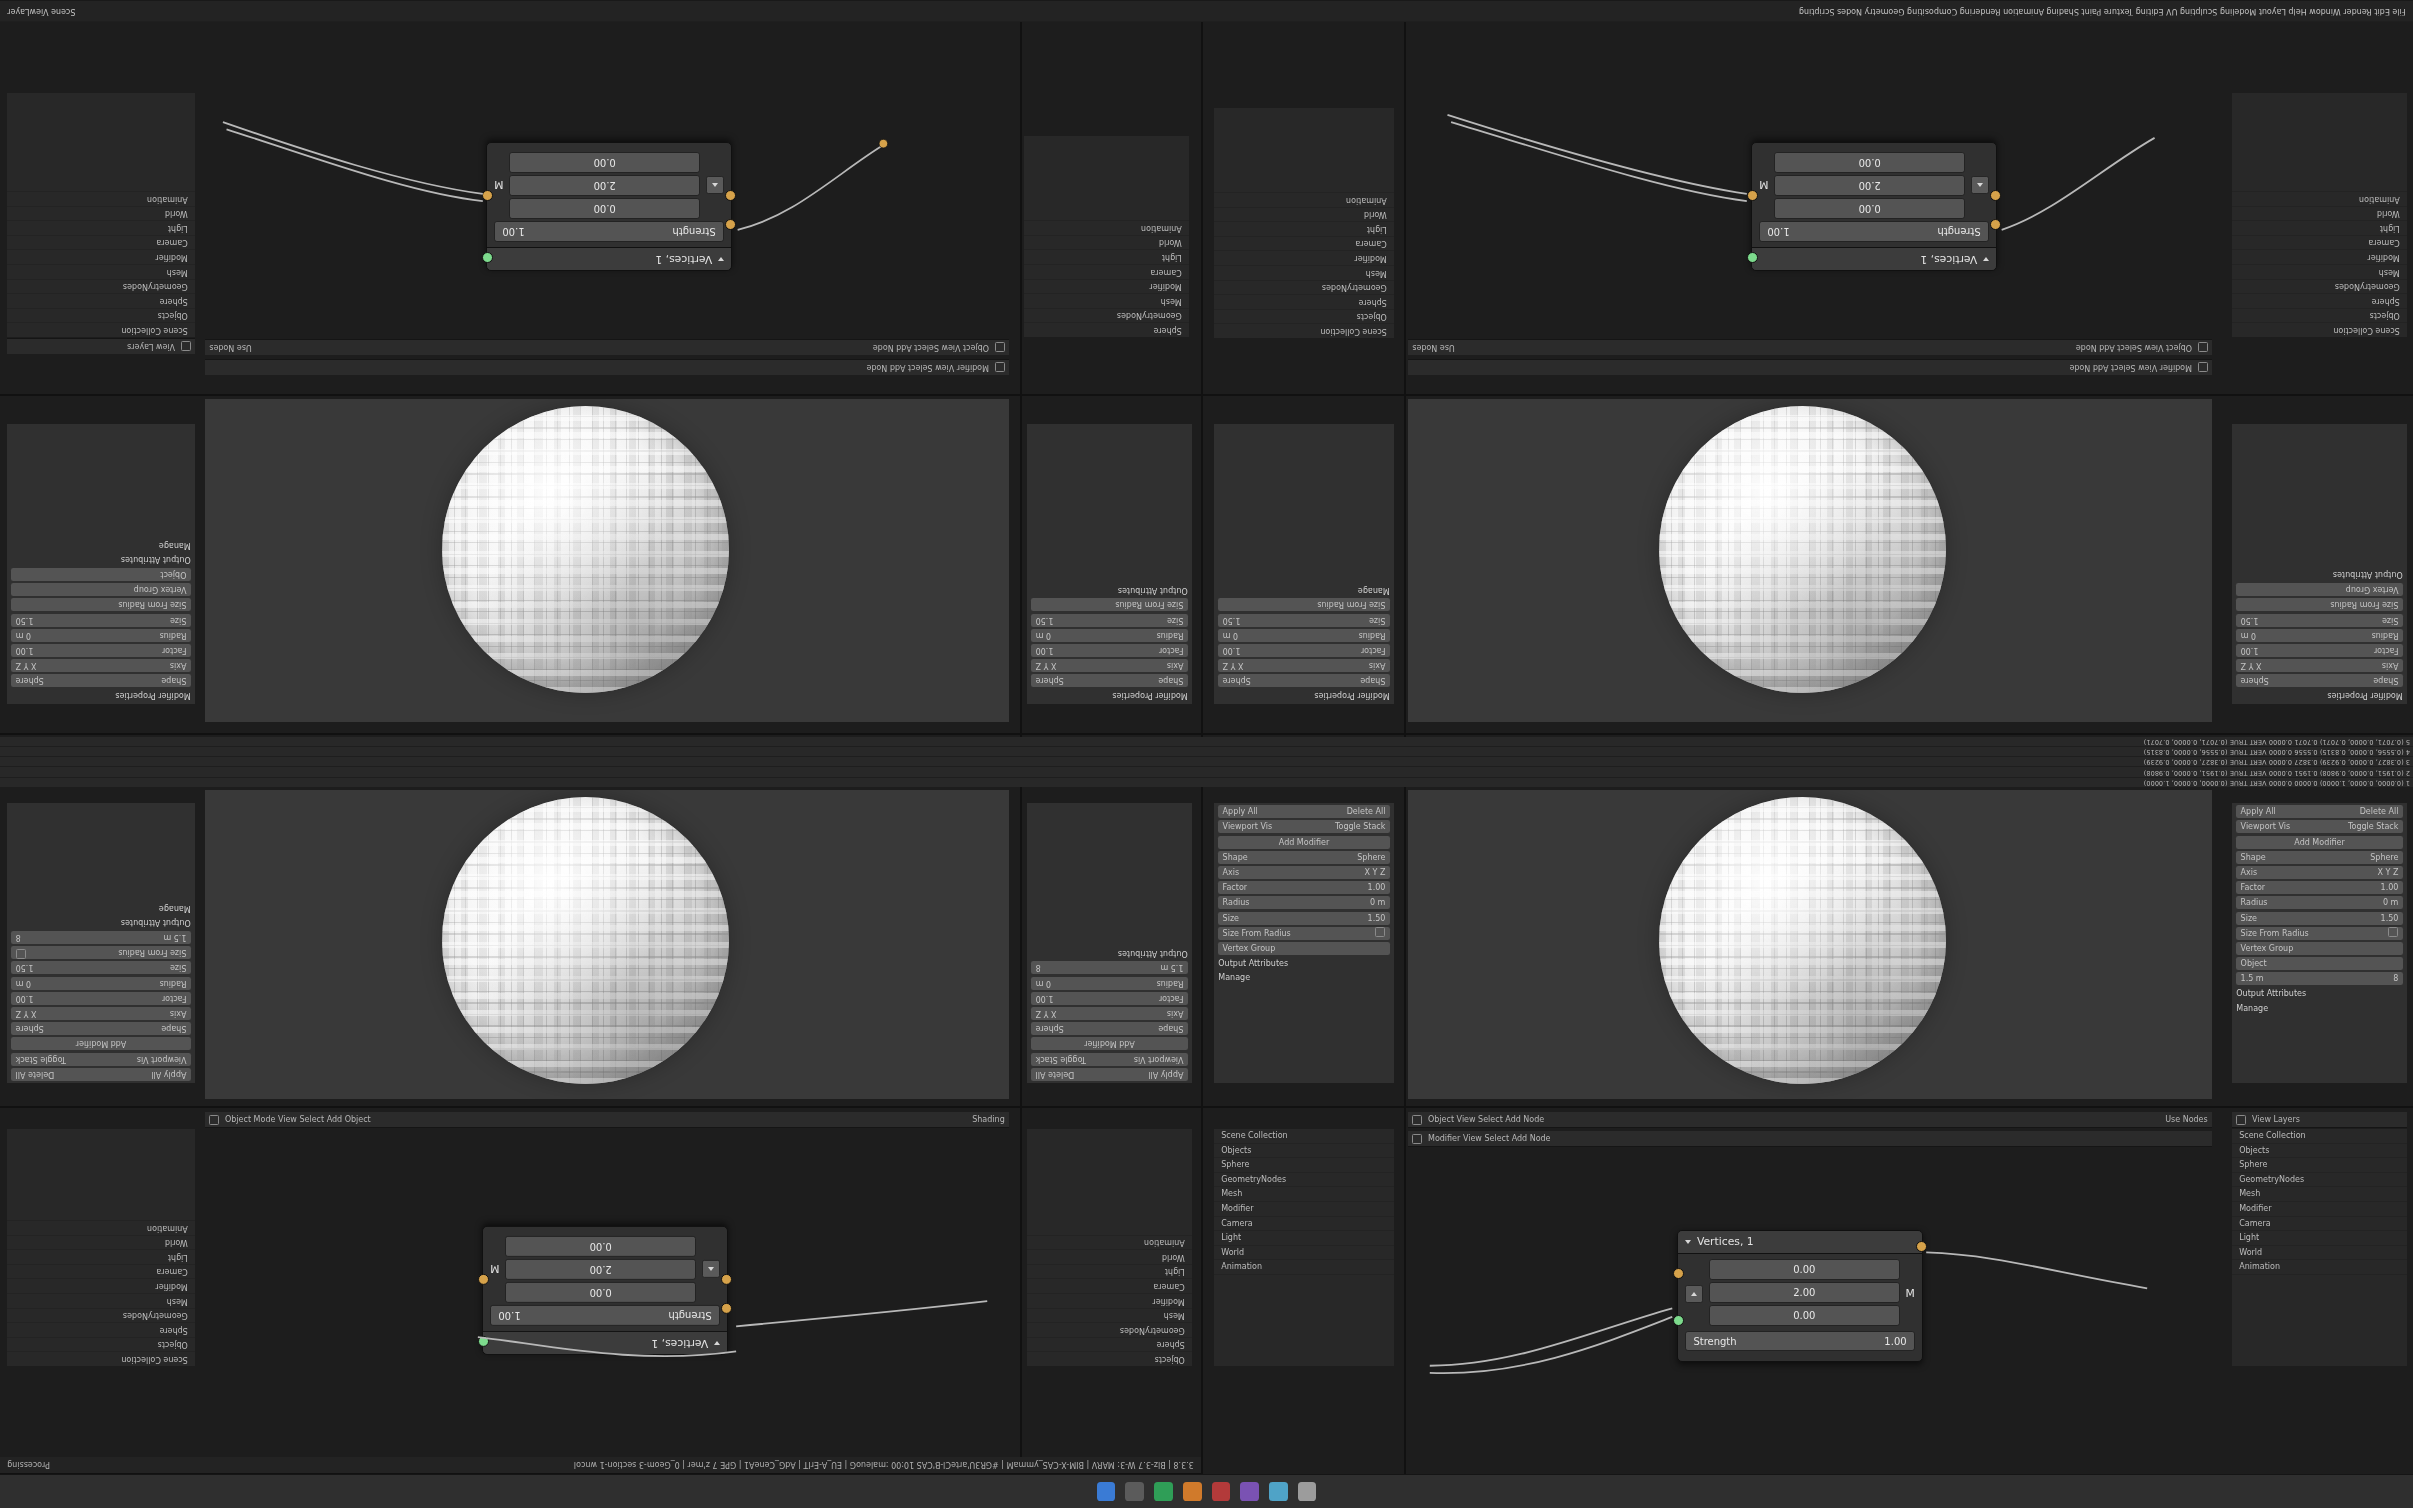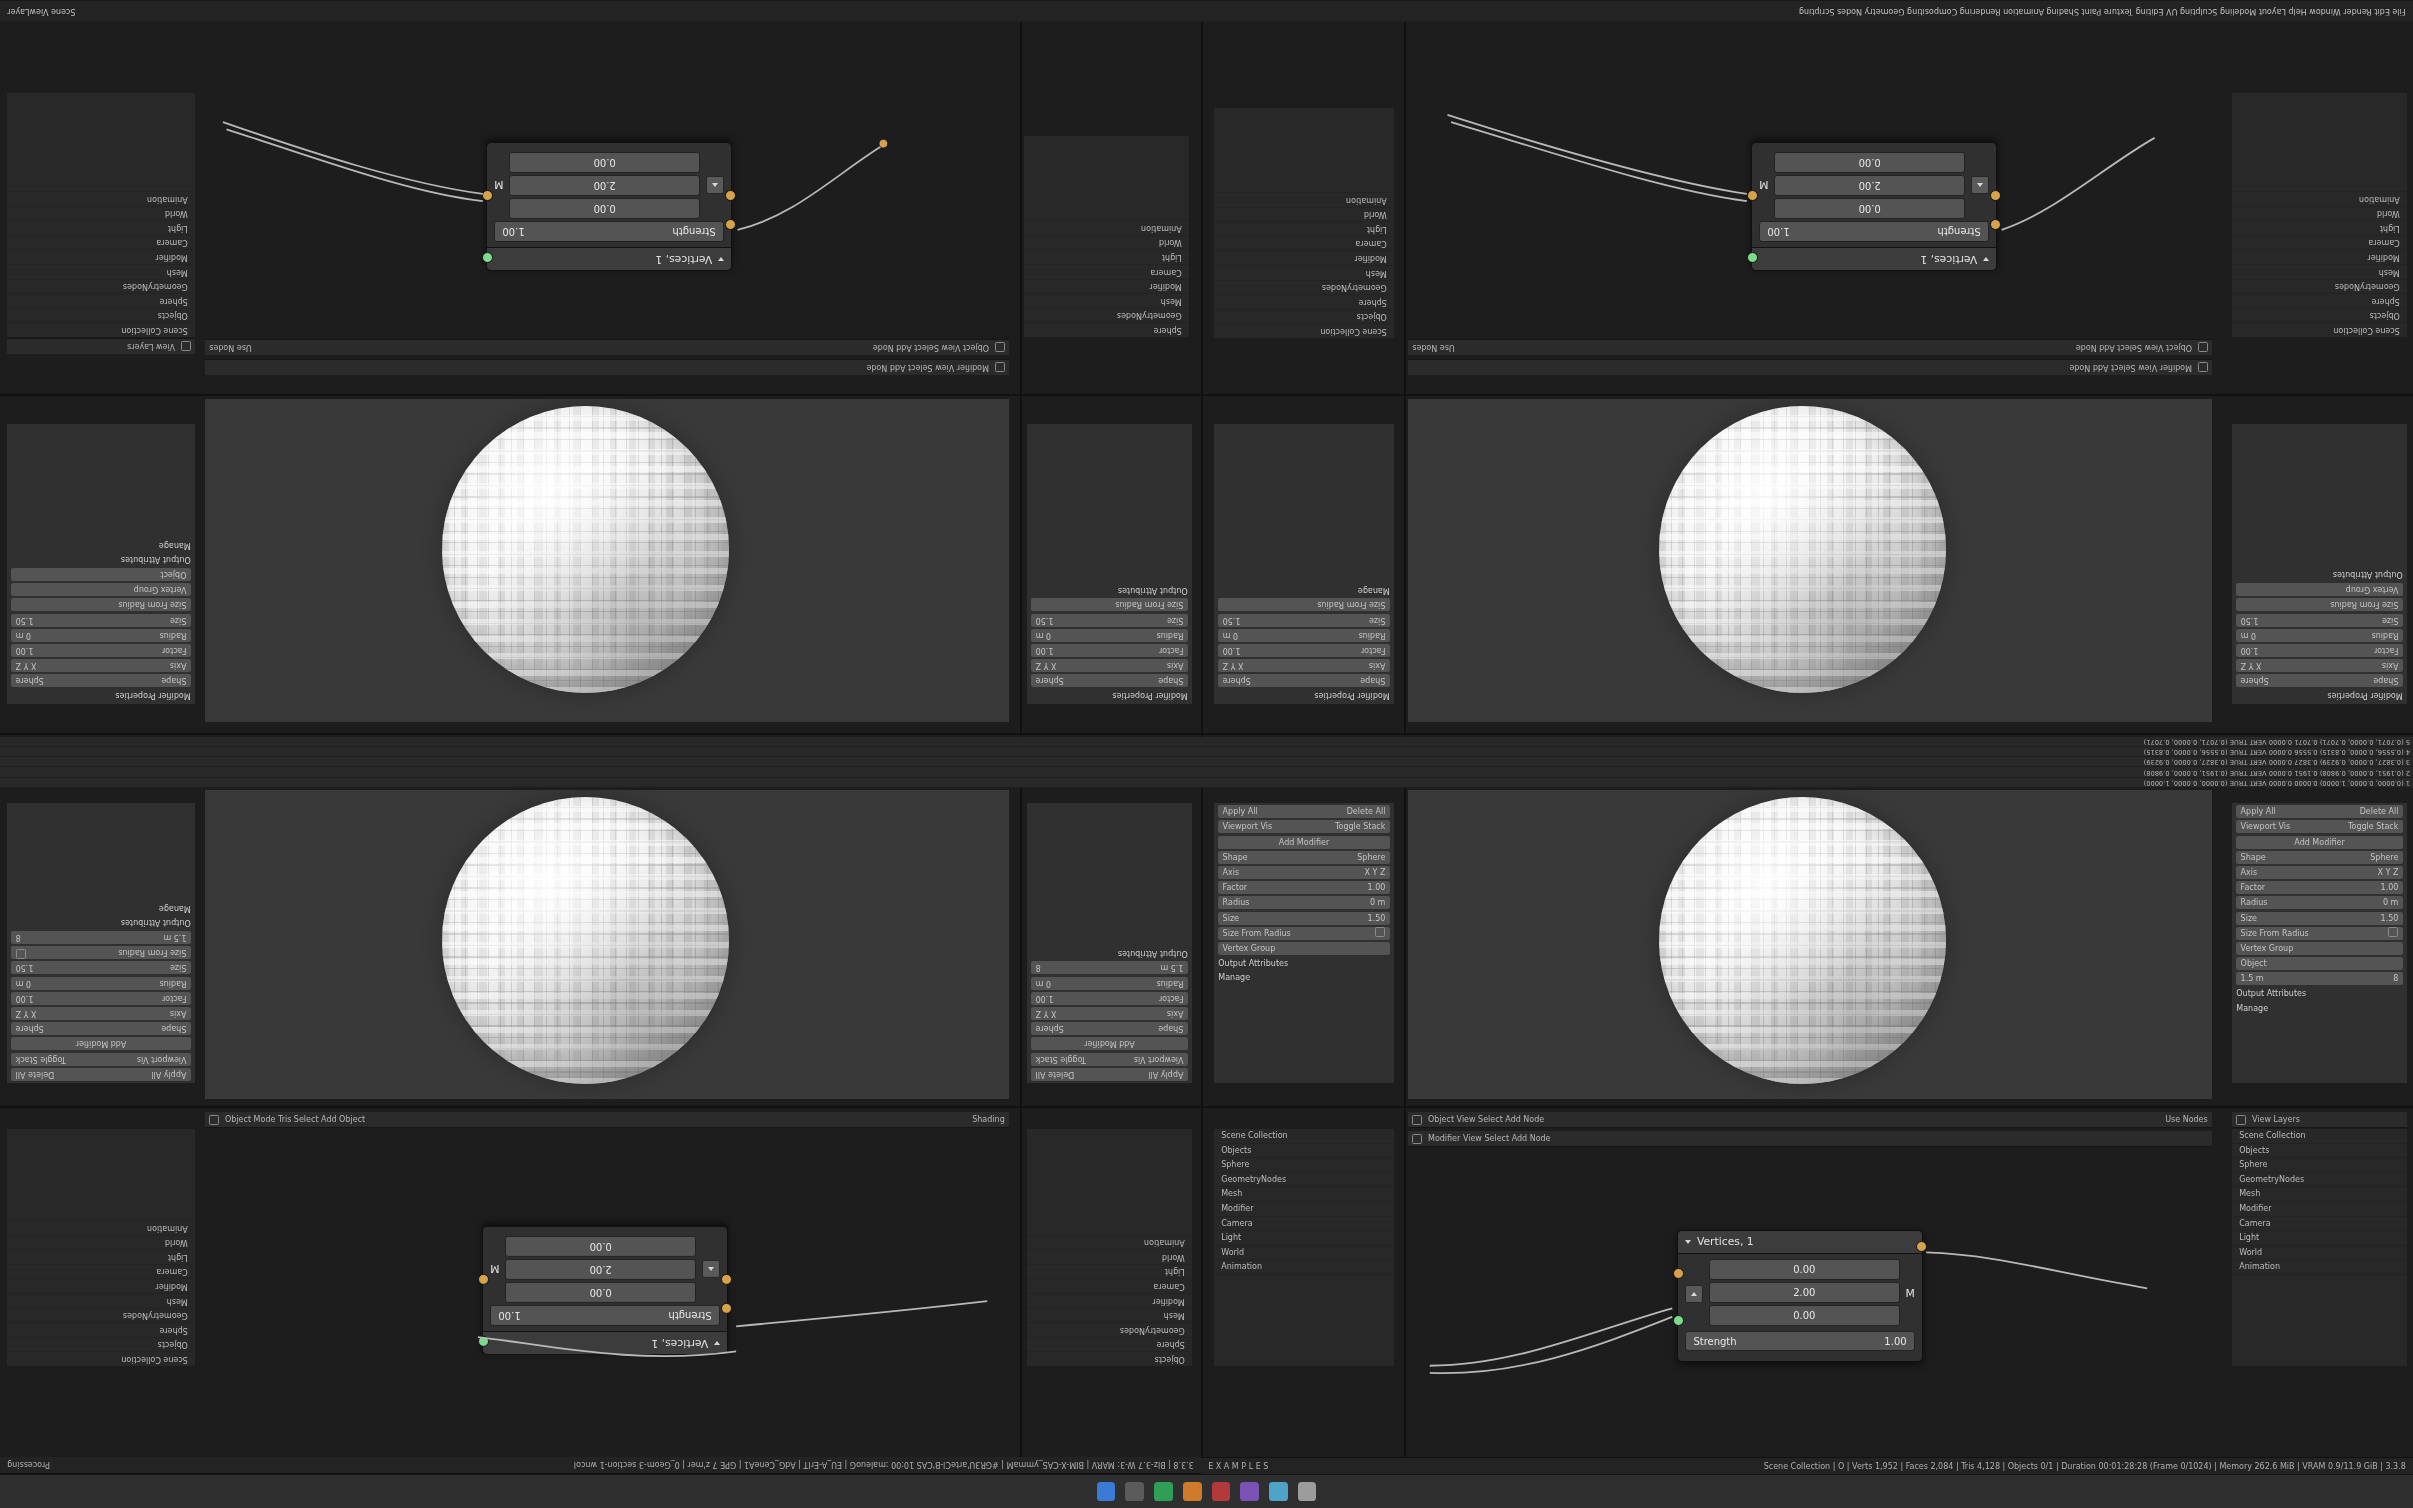--- a/index.html
+++ b/index.html
@@ -565,21 +565,21 @@
       </div>
     <div class="prow">
         <span>1.5 m</span>
         <span>8</span>
       </div>
     <div class="lbl">Output Attributes</div>
   </div>
 
   <div class="panel hdr" style="left:205px;top:1112px;width:804px;">
     <span class="icobox"></span>
-    <span class="mi">Object Mode     Tris   Select   Add   Object</span>
+    <span class="mi">Object Mode     View   Select   Add   Object</span>
     <span class="mi" style="margin-left:auto;">Shading</span>
   </div>
 
   <div class="panel nodeed" style="left:205px;top:1129px;width:804px;height:330px;">
     <div class="nodegrid"></div>
 
     <div class="node flipped" style="left:277px;top:97px;">
       <div class="nhead">
         <span class="chev down"></span>
         <span>Vertices, 1</span>
@@ -705,24 +705,20 @@
   <div class="panel hdr" style="left:1408px;top:1112px;width:804px;">
     <span class="icobox"></span>
     <span class="mi">Object   View   Select   Add   Node</span>
     <span class="mi" style="margin-left:auto;">Use Nodes</span>
   </div>
   <div class="panel hdr" style="left:1408px;top:1131px;width:804px;">
     <span class="icobox"></span>
     <span class="mi">Modifier   View   Select   Add   Node</span>
   </div>
 
-  <div class="panel statusbar" style="left:1201px;top:1457px;width:1212px;height:17px;display:flex;align-items:center;justify-content:space-between;padding:0 7.2px;box-sizing:border-box;">
-    <span>E X A M P L E S</span>
-    <span style="overflow:hidden;white-space:nowrap;">Scene Collection | O | Verts 1,952 | Faces 2,084 | Tris 4,128 | Objects 0/1 | Duration 00:01:28:28 (Frame 0/1024) | Memory 262.6 MiB | VRAM 0.9/11.9 GiB | 3.3.8</span>
-  </div>
   <div class="panel statusbar flipped" style="left:0;top:1457px;width:1201px;height:17px;display:flex;align-items:center;justify-content:space-between;padding:0 7.2px;box-sizing:border-box;">
     <span style="overflow:hidden;white-space:nowrap;">3.3.8 | Blz-3.7 W-3: MARV | BIM-X-CAS_ymmaM | #GR3U'arteCl-B'CAS 10:00 :maleuoG | EU_A-ErIT | AdG_CeneA1 | GPE 7 z'mer | 0_Geom-3 section-1 wncol</span>
     <span>Processing</span>
   </div>
 
   <div class="panel" style="left:0;top:1474px;width:2413px;height:34px;background:#2f2f2f;border-top:0.7px solid #151515;display:flex;align-items:center;justify-content:center;gap:10px;">
     <span class="dot" style="width:18.7px;height:18.7px;border-radius:3.6px;background:#3a7bd5;"></span>
     <span class="dot" style="width:18.7px;height:18.7px;border-radius:3.6px;background:#5b5b5b;"></span>
     <span class="dot" style="width:18.7px;height:18.7px;border-radius:3.6px;background:#2f9e57;"></span>
     <span class="dot" style="width:18.7px;height:18.7px;border-radius:3.6px;background:#d07a2b;"></span>

